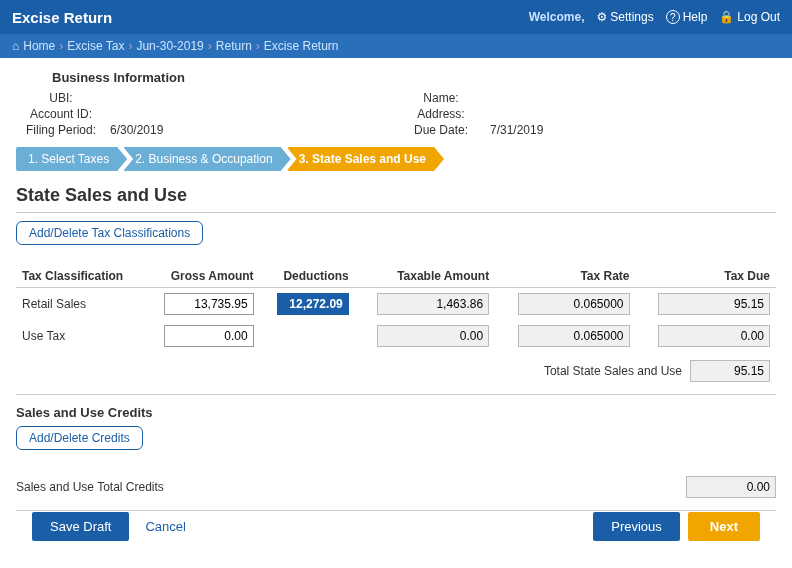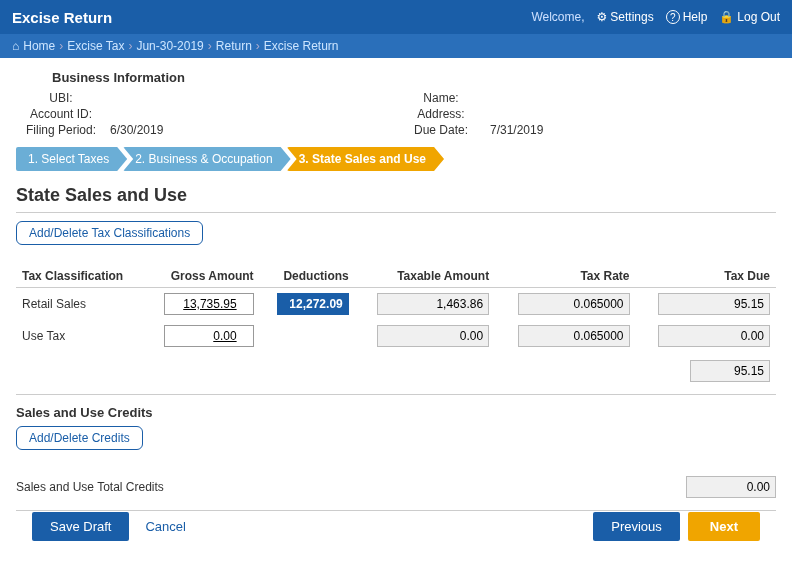--- a/index.html
+++ b/index.html
@@ -10,21 +10,21 @@
       background: #1a5ea8;
       color: #fff;
       display: flex;
       align-items: center;
       justify-content: space-between;
       padding: 6px 12px;
       height: 34px;
     }
     .header-title { font-size: 15px; font-weight: bold; color: #fff; }
     .header-right { display: flex; align-items: center; gap: 12px; font-size: 12px; }
-    .header-welcome { color: #cce0ff; }
+    .header-welcome { color: #cce0ff; font-weight: bold; }
     .header-action { display: flex; align-items: center; gap: 3px; color: #fff; cursor: pointer; }
 
     
     .breadcrumb-bar {
       background: #2a6fba;
       padding: 5px 12px;
       display: flex;
       align-items: center;
       gap: 4px;
       font-size: 12px;
@@ -87,26 +87,25 @@
     .tax-table td {
       padding: 5px 6px;
       font-size: 12px;
       vertical-align: middle;
     }
     .tax-table td:first-child { text-align: left; }
     .tax-table td:not(:first-child) { text-align: right; }
 
     .input-field {
       border: 1px solid #999;
-      padding: 3px 16px;
+      padding: 3px 5px;
       font-size: 12px;
       text-align: right;
       width: 90px;
       background: #fff;
-      text-decoration: underline;
     }
     .input-field-blue {
       border: 1px solid #1a5ea8;
       padding: 3px 5px;
       font-size: 12px;
       text-align: right;
       width: 72px;
       background: #1a5ea8;
       color: #fff;
       font-weight: bold;
@@ -320,20 +319,21 @@
         </td>
         <td>
           <input type="text" class="input-field-gray" value="0.00" style="">
         </td>
       </tr>
     </tbody>
   </table>
 
   
   <div class="total-state-row">
+    <span class="total-label">Total State Sales and Use</span>
     <input type="text" class="input-field-gray" style="width: 80px;" value="95.15">
   </div>
 
   <hr class="divider">
 
   
   <div class="credits-heading">Sales and Use Credits</div>
   <button class="btn-outline">Add/Delete Credits</button>
 
   <div class="credits-total">

